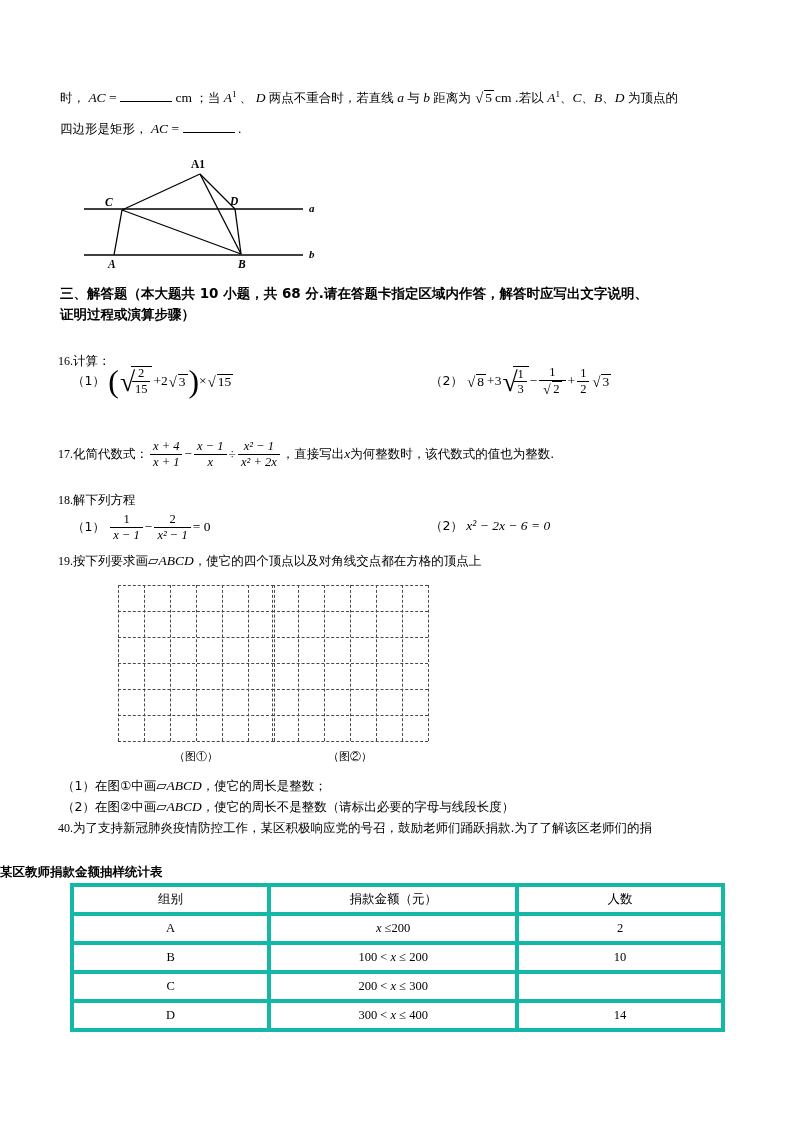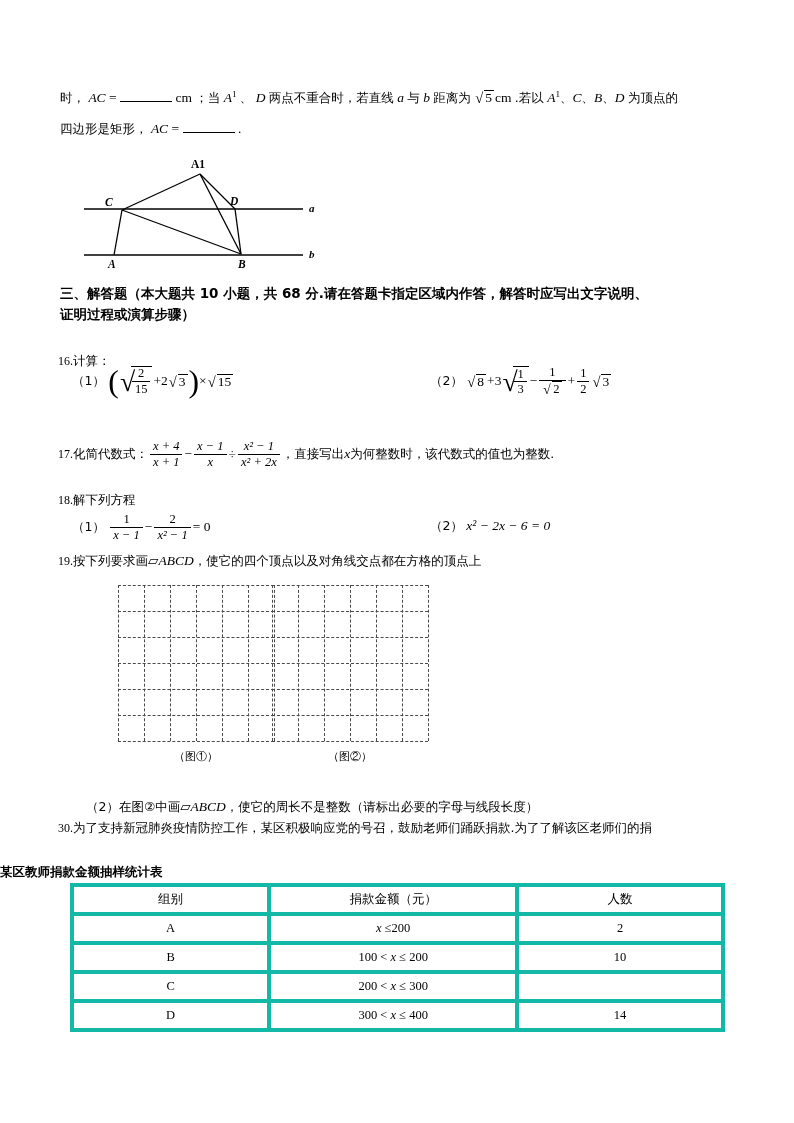--- a/index.html
+++ b/index.html
@@ -287,27 +287,30 @@
         <div class="gl gv" style="left: 26px;"></div>
         <div class="gl gv" style="left: 52px;"></div>
         <div class="gl gv" style="left: 78px;"></div>
         <div class="gl gv" style="left: 104px;"></div>
         <div class="gl gv" style="left: 130px;"></div>
         <div class="gl gv" style="left: 156px;"></div>
       </div>
     <div class="grid-cap" style="left:0; top:164px; width:156px;">（图②）</div>
   </div>
 
-
-  <div class="line" style="left:62px; top:800px;margin-left:24px;">
+  <div class="line" style="left:62px; top:779px;">
+    <span class="cn">（1）</span><span class="cn">在图①中画</span><span class="mn">▱</span><span class="mi">ABCD</span><span class="cn">，使它的周长是整数；</span>
+  </div>
+
+  <div class="line" style="left:62px; top:800px;">
     <span class="cn">（2）</span><span class="cn">在图②中画</span><span class="mn">▱</span><span class="mi">ABCD</span><span class="cn">，使它的周长不是整数（请标出必要的字母与线段长度）</span>
   </div>
 
   <div class="line" style="left:58px; top:821px;">
-    <span class="mn" style="font-size:12px;">30.</span><span class="cn">为了支持新冠肺炎疫情防控工作，某区积极响应党的号召，鼓励老师们踊跃捐款.为了了解该区老师们的捐</span>
+    <span class="mn" style="font-size:12px;">40.</span><span class="cn">为了支持新冠肺炎疫情防控工作，某区积极响应党的号召，鼓励老师们踊跃捐款.为了了解该区老师们的捐</span>
   </div>
 
   <div class="tbl-title" style="left:0; top:864px; width:794px; ">某区教师捐款金额抽样统计表</div>
 
   <table class="stat" id="stat-table" style="left:70px; top:883px; width:655px;">
     <thead>
       <tr>
         <th class="col-g">组别</th>
         <th class="col-a">捐款金额（元）</th>
         <th class="col-n">人数</th>

